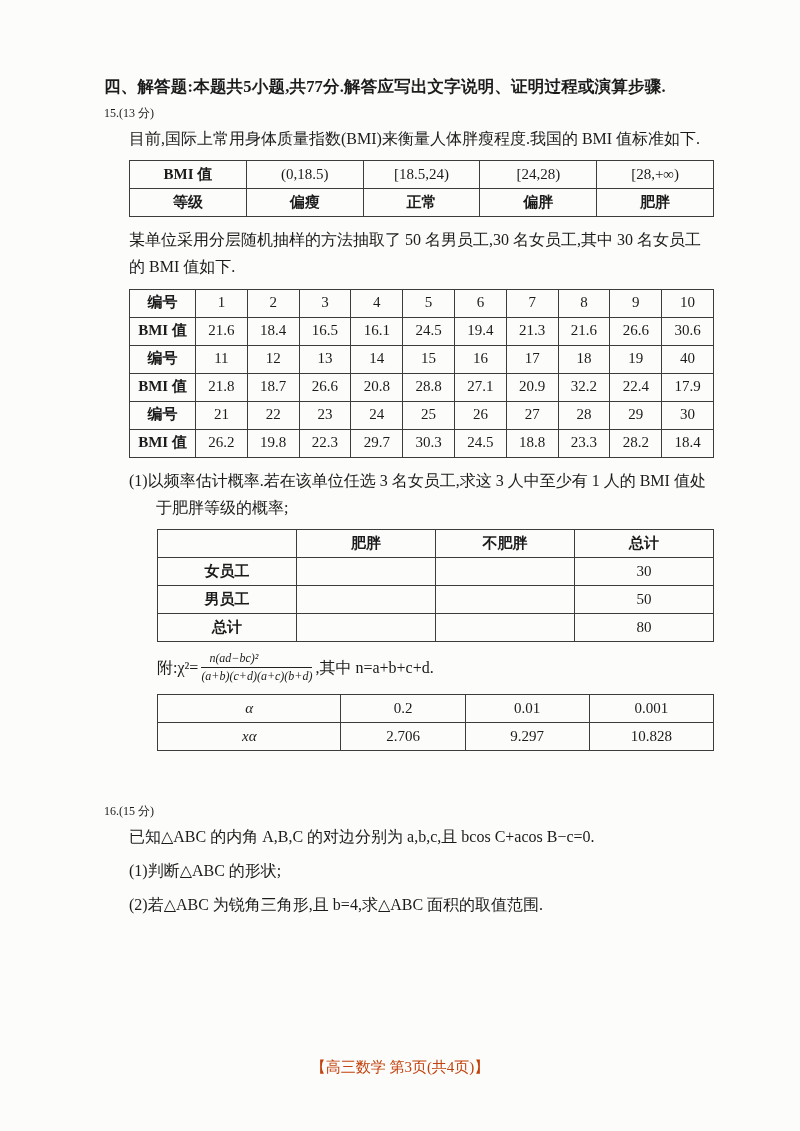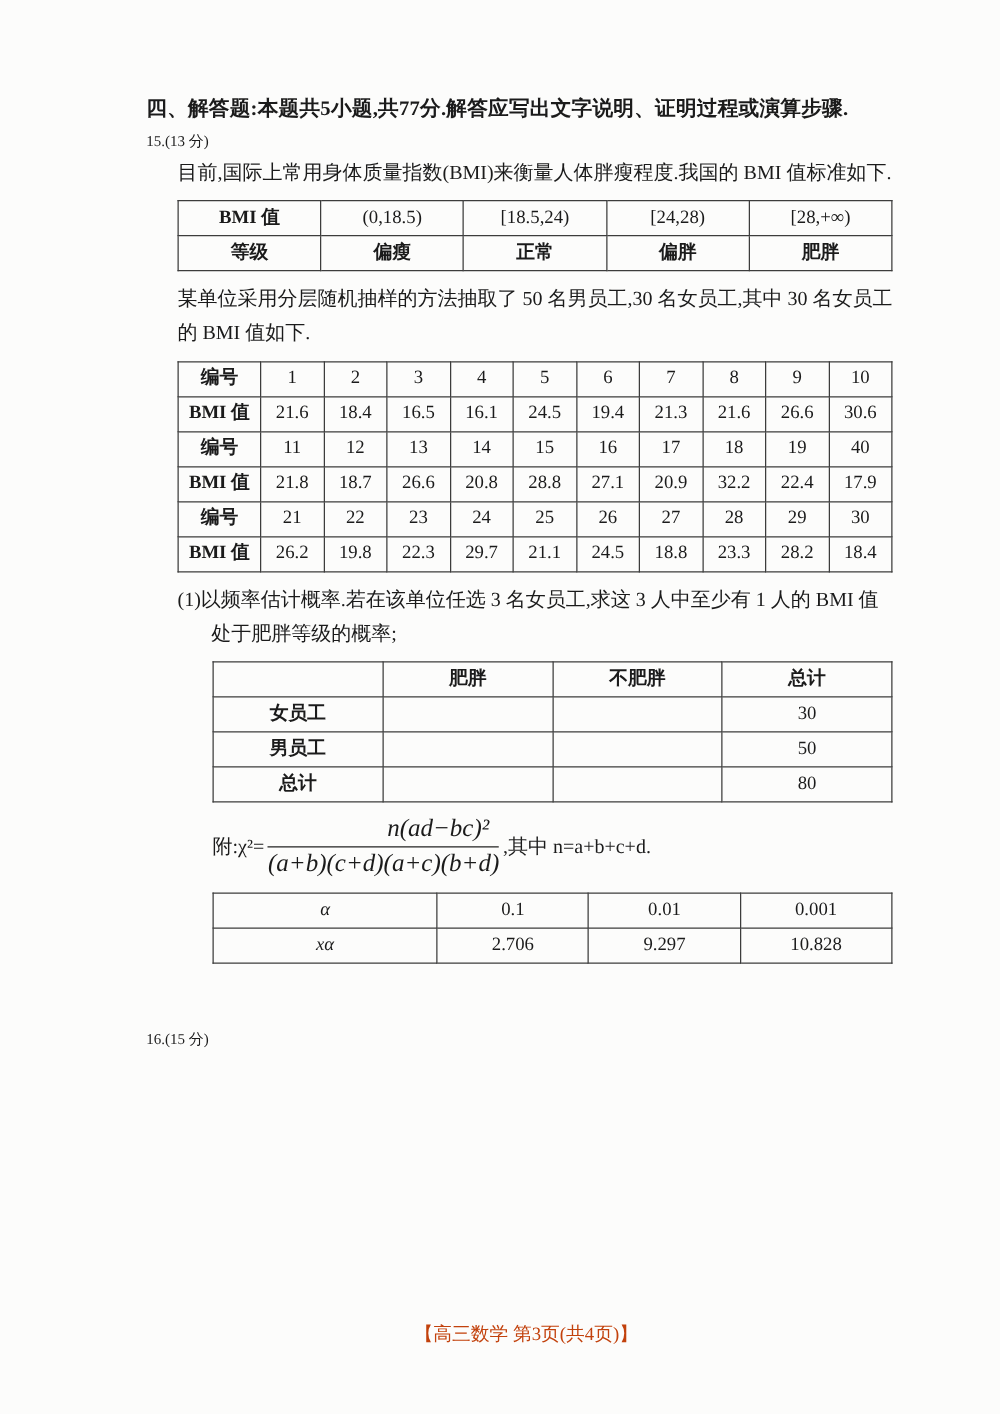--- a/index.html
+++ b/index.html
@@ -5,21 +5,21 @@
   * { margin:0; padding:0; box-sizing:border-box; }
   html,body { width:800px; }
   body {
     height:1131px;
     background:#fcfcfb;
     color:#1b1b1b;
     font-family:"Liberation Serif","DejaVu Serif",serif;
     position:relative;
     overflow:hidden;
   }
-  .page { position:absolute; inset:0; padding:76px 86px 0 75px;margin-left:42px; }
+  .page { position:absolute; inset:0; padding:76px 86px 0 104px; }
   .section-header { font-weight:bold; font-size:16.5px; letter-spacing:0.2px; margin-bottom:7px; }
   .problem-number { font-size:12px; margin-bottom:3px; }
   .problem-body { margin-left:25px; font-size:16px; line-height:1.7; }
   p.para { margin-bottom:1px; }
   .hang { padding-left:27px; text-indent:-27px; }
 
   table {
     border-collapse:collapse;
     width:100%;
     table-layout:fixed;
@@ -47,23 +47,23 @@
   .formula-line {
     margin:8px 0 10px 28px;
     font-size:16px;
     display:flex;
     align-items:center;
     white-space:nowrap;
   }
   .frac {
     display:inline-flex;
     flex-direction:column;
-    text-align:right;
+    text-align:left;
     margin:0 3px;
-    font-size:20px;
+    font-size:12px;
     font-style:italic;
     line-height:1.25;
   }
   .frac .num { border-bottom:1.2px solid #222; padding:0 8px 1px; }
   .frac .den { padding-top:1px; }
 
   .problem-16 { margin-top:52px; }
   .problem-16 p.para { margin-bottom:7px; }
 
   .footer {
@@ -175,21 +175,21 @@
               <td>28</td>
               <td>29</td>
               <td>30</td>
             </tr>
             <tr>
               <td>BMI 值</td>
               <td>26.2</td>
               <td>19.8</td>
               <td>22.3</td>
               <td>29.7</td>
-              <td>21.1</td>
+              <td>30.3</td>
               <td>24.5</td>
               <td>18.8</td>
               <td>23.3</td>
               <td>28.2</td>
               <td>18.4</td>
             </tr>
           </tbody>
       </table>
 
       <p class="para hang">(1)以频率估计概率.若在该单位任选 3 名女员工,求这 3 人中至少有 1 人的 BMI 值处于肥胖等级的概率;</p>
@@ -230,33 +230,38 @@
           <span class="num">n(ad−bc)²</span>
           <span class="den">(a+b)(c+d)(a+c)(b+d)</span>
         </span>
         <span>,其中 n=a+b+c+d.</span>
       </div>
 
       <table class="t-crit t-indent">
         <tbody>
             <tr>
               <td>α</td>
-              <td>0.1</td>
+              <td>0.2</td>
               <td>0.01</td>
               <td>0.001</td>
             </tr>
             <tr>
               <td>xα</td>
               <td>2.706</td>
               <td>9.297</td>
               <td>10.828</td>
             </tr>
           </tbody>
       </table>
     </div>
   </div>
 
   <div class="problem-16">
     <div class="problem-number">16.(15 分)</div>
+    <div class="problem-body">
+      <p class="para">已知△ABC 的内角 A,B,C 的对边分别为 a,b,c,且 bcos C+acos B−c=0.</p>
+      <p class="para hang">(1)判断△ABC 的形状;</p>
+      <p class="para hang">(2)若△ABC 为锐角三角形,且 b=4,求△ABC 面积的取值范围.</p>
+    </div>
   </div>
 
   <div class="footer">【高三数学  第3页(共4页)】</div>
 </div>
 
 </body></html>

